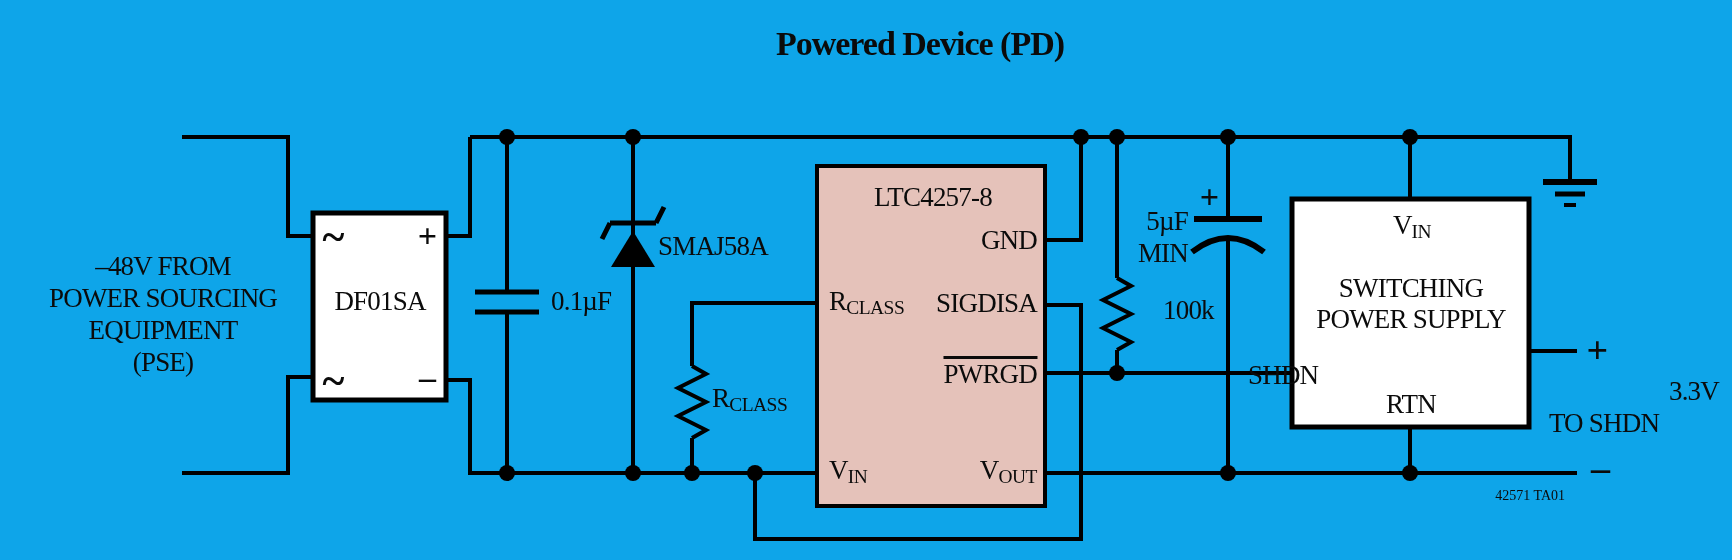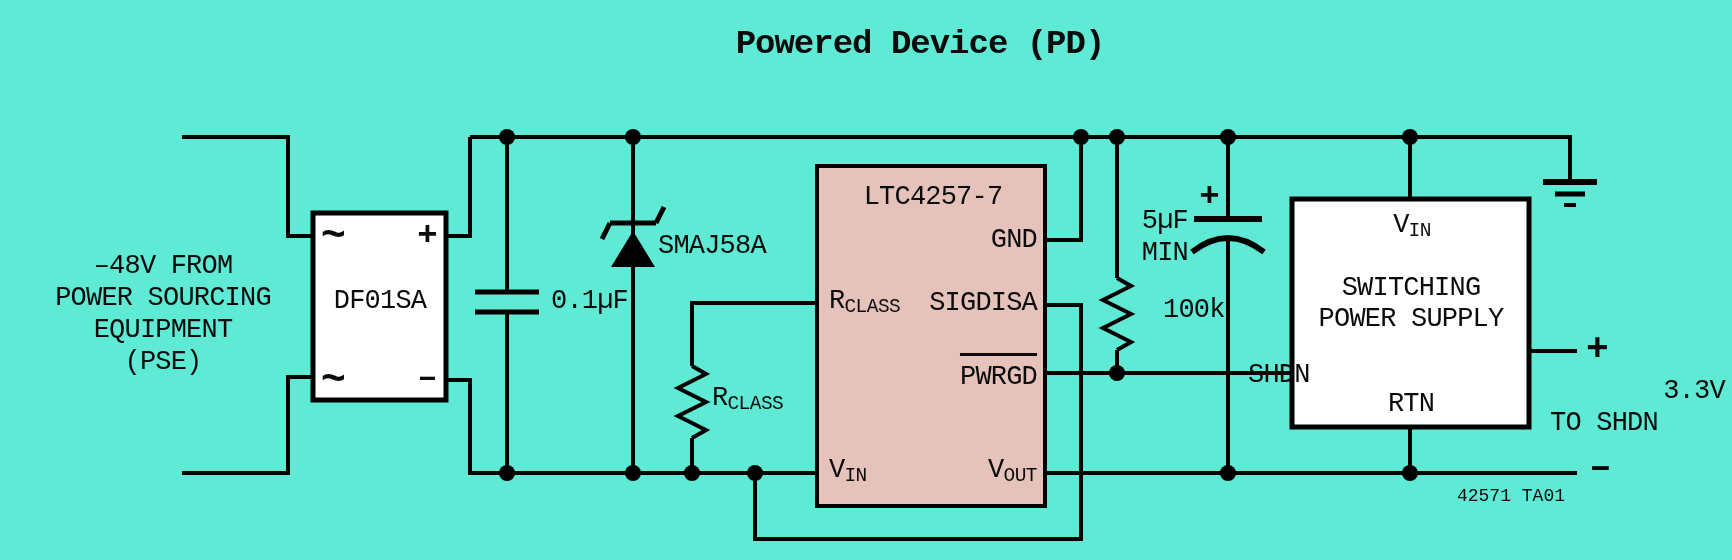--- a/index.html
+++ b/index.html
@@ -1,30 +1,30 @@
 <!DOCTYPE html>
 <html><head>
 <meta charset="utf-8">
 <style>
   html,body{margin:0;padding:0;background:#fff;}
-  .stage{position:relative;width:1732px;height:560px;background:#5eead4;overflow:hidden;
-         font-family:Liberation Mono, monospace;}
+  .stage{position:relative;width:1732px;height:560px;background:#0ea5e9;overflow:hidden;
+         font-family:Liberation Serif, serif;}
   svg{position:absolute;left:0;top:0;}
   .lbl{position:absolute;font-size:27px;line-height:1;letter-spacing:-0.8px;
        white-space:nowrap;color:#0b0b0b;}
   .cc{transform:translate(-50%,-50%);text-align:center;}
   .lc{transform:translate(0,-50%);}
   .rc{transform:translate(-100%,-50%);text-align:right;}
   .title{font-size:34px;font-weight:bold;letter-spacing:-1px;}
   .sym{font-size:34px;font-weight:bold;}
   .symbig{font-size:38px;font-weight:bold;}
   .tilde{font-size:42px;font-weight:bold;transform:translate(-50%,-56%);}
   .sub{font-size:0.72em;vertical-align:-0.22em;letter-spacing:-0.5px;margin-top:40px;}
-  .ov{display:inline-block;border-top:3px solid #0b0b0b;padding-top:8px;}
-  .fine{font-size:18px;letter-spacing:0;}
+  .ov{display:inline-block;border-top:3px solid #0b0b0b;padding-top:2px;}
+  .fine{font-size:14px;letter-spacing:0;}
 </style>
 </head>
 <body>
 
 <div class="stage">
 
   <svg width="1732" height="560" viewBox="0 0 1732 560">
 
     <g stroke="#000" stroke-width="4" fill="none">
       <path d="M182 137 H288 V236 H313"></path>
@@ -103,21 +103,21 @@
   <div class="lbl cc sym" style="left:427px;top:378px">–</div>
   <div class="lbl cc" style="left:380px;top:301px">DF01SA</div>
 
   <div class="lbl lc" style="left:551px;top:301px">0.1µF</div>
   <div class="lbl lc" style="left:658px;top:246px">SMAJ58A</div>
 
   <div class="lbl lc" style="left:712px;top:400px">
     <span>R</span><span class="sub">CLASS</span>
   </div>
 
-  <div class="lbl cc" style="left:933px;top:197px">LTC4257-7</div>
+  <div class="lbl cc" style="left:933px;top:197px">LTC4257-8</div>
   <div class="lbl rc" style="left:1037px;top:240px">GND</div>
   <div class="lbl rc" style="left:1037px;top:303px">SIGDISA</div>
   <div class="lbl rc" style="left:1037px;top:372px">
     <span class="ov">PWRGD</span>
   </div>
   <div class="lbl lc" style="left:829px;top:303px">
     <span>R</span><span class="sub">CLASS</span>
   </div>
   <div class="lbl lc" style="left:829px;top:472px">
     <span>V</span><span class="sub">IN</span>

